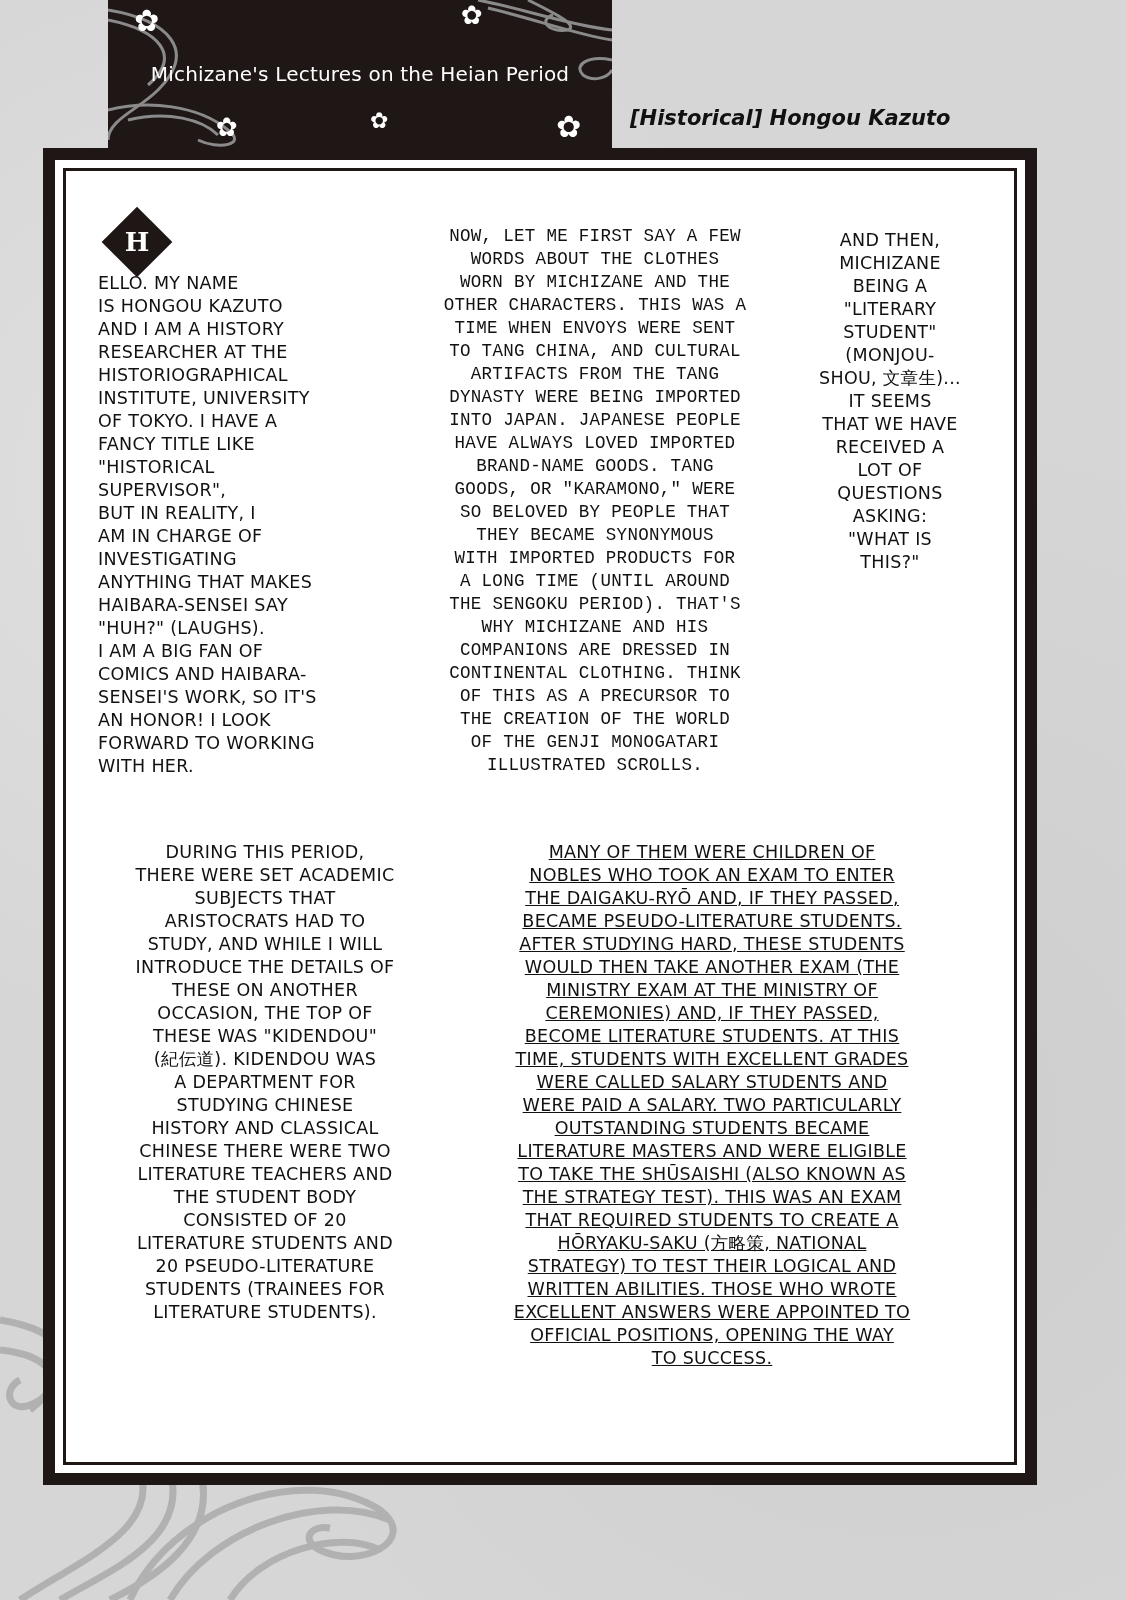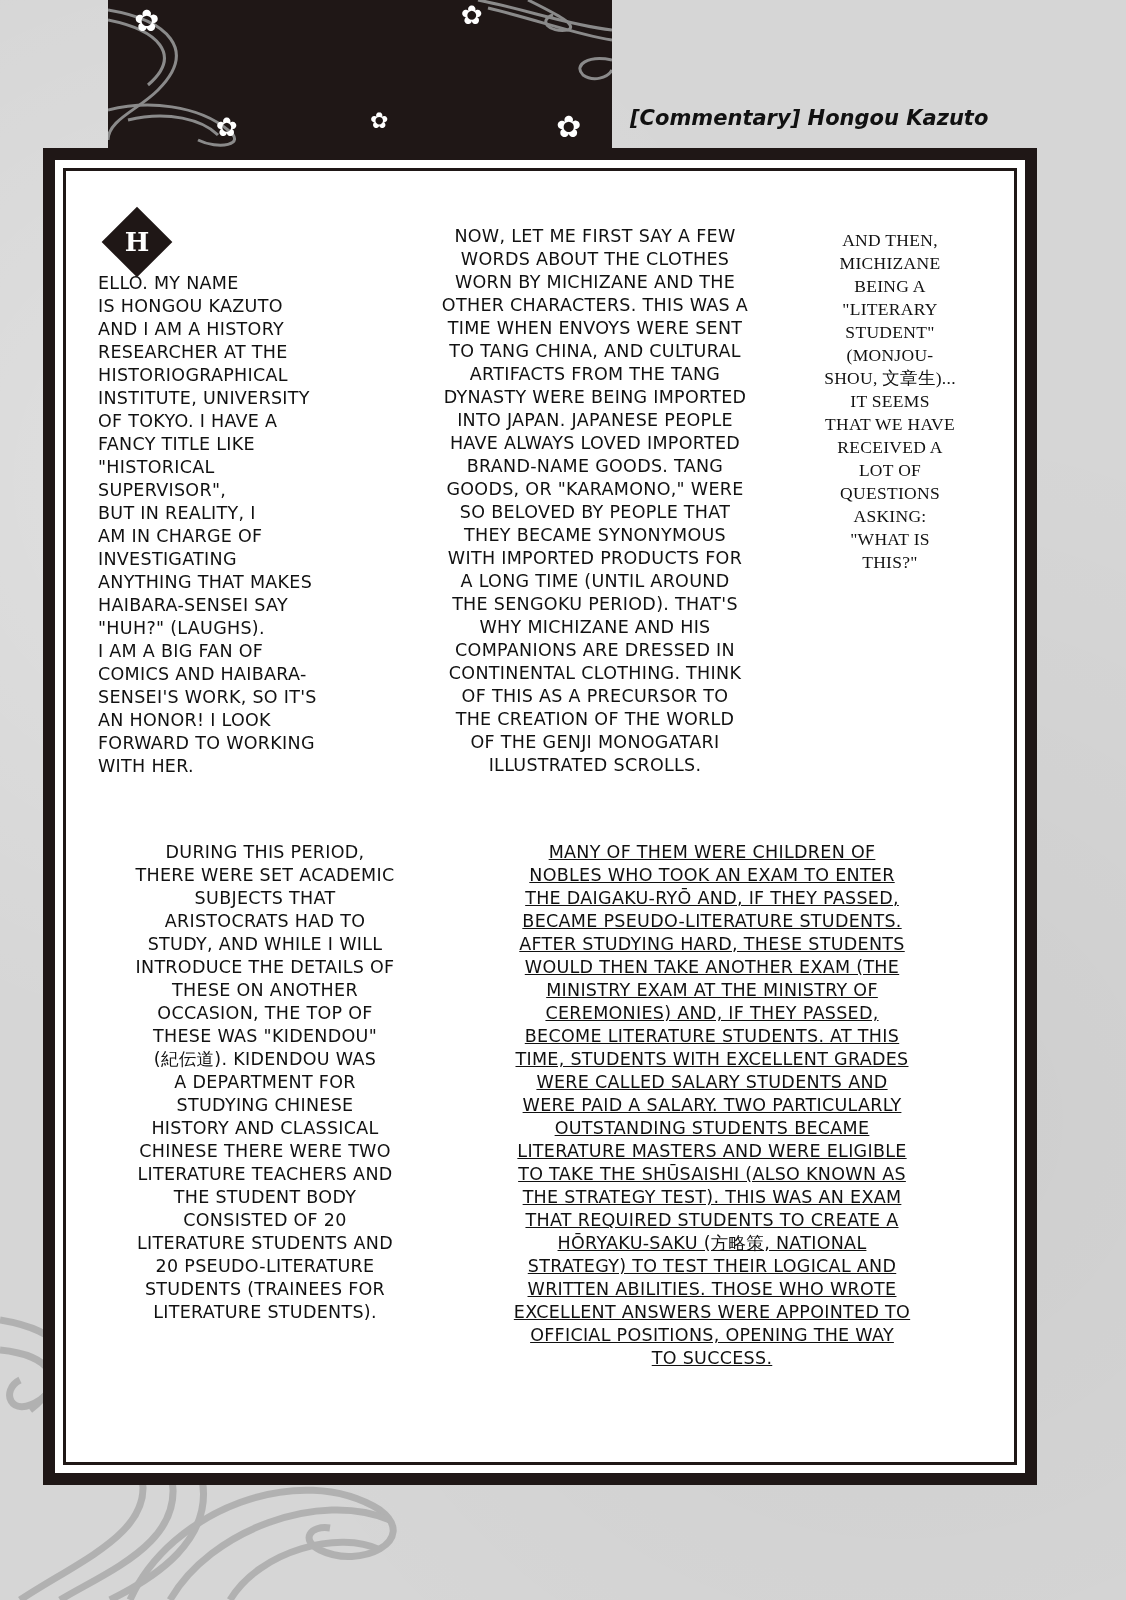--- a/index.html
+++ b/index.html
@@ -81,23 +81,24 @@
       <path d="M380 8 C430 20, 470 35, 504 40"></path>
       <path d="M420 0 C450 15, 470 25, 460 30 C440 33, 430 20, 445 15"></path>
       <path d="M504 60 C480 55, 465 65, 475 75 C485 82, 500 78, 504 70"></path>
     </g>
   </svg>
   <span class="flower" style="left:26px;top:6px;">✿</span>
   <span class="flower" style="left:353px;top:2px;font-size:26px;">✿</span>
   <span class="flower" style="left:108px;top:114px;font-size:26px;">✿</span>
   <span class="flower" style="left:262px;top:110px;font-size:22px;">✿</span>
   <span class="flower" style="left:448px;top:112px;font-size:30px;">✿</span>
+  <div class="series-title">Michizane's Lectures on the Heian Period</div>
 </div>
 
-<div class="commentary">[Commentary] Hongou Kazuto</div>
+<div class="commentary">[Historical] Hongou Kazuto</div>
 
 <div class="frame-outer">
   <div class="frame-mid">
     <div class="frame-inner"></div>
   </div>
 </div>
 
 <div class="dropcap" style="z-index:3;"></div>
 <div class="dropcap-letter">H</div>
 
@@ -116,21 +117,21 @@
 investigating
 anything that makes
 Haibara-sensei say
 "Huh?" (laughs).
 I am a big fan of
 comics and Haibara-
 sensei's work, so it's
 an honor! I look
 forward to working
 with her.</div>
-<div class="col" style="left:400px; top:225px; width:390px; z-index:5;">Now, let me first say a few
+<div class="col" style="left:400px; top:225px; width:390px; z-index:5;font-family:Liberation Mono, monospace;">Now, let me first say a few
 words about the clothes
 worn by Michizane and the
 other characters. This was a
 time when envoys were sent
 to Tang China, and cultural
 artifacts from the Tang
 dynasty were being imported
 into Japan. Japanese people
 have always loved imported
 brand-name goods. Tang
@@ -140,21 +141,21 @@
 with imported products for
 a long time (until around
 the Sengoku period). That's
 why Michizane and his
 companions are dressed in
 continental clothing. Think
 of this as a precursor to
 the creation of the world
 of the Genji Monogatari
 illustrated scrolls.</div>
-<div class="col" style="left:800px; top:229px; width:180px; z-index:5;font-family:Liberation Serif, serif;">And then,
+<div class="col" style="left:800px; top:229px; width:180px; z-index:5;">And then,
 Michizane
 being a
 "literary
 student"
 (monjou-
 shou, 文章生)...
 it seems
 that we have
 received a
 lot of

